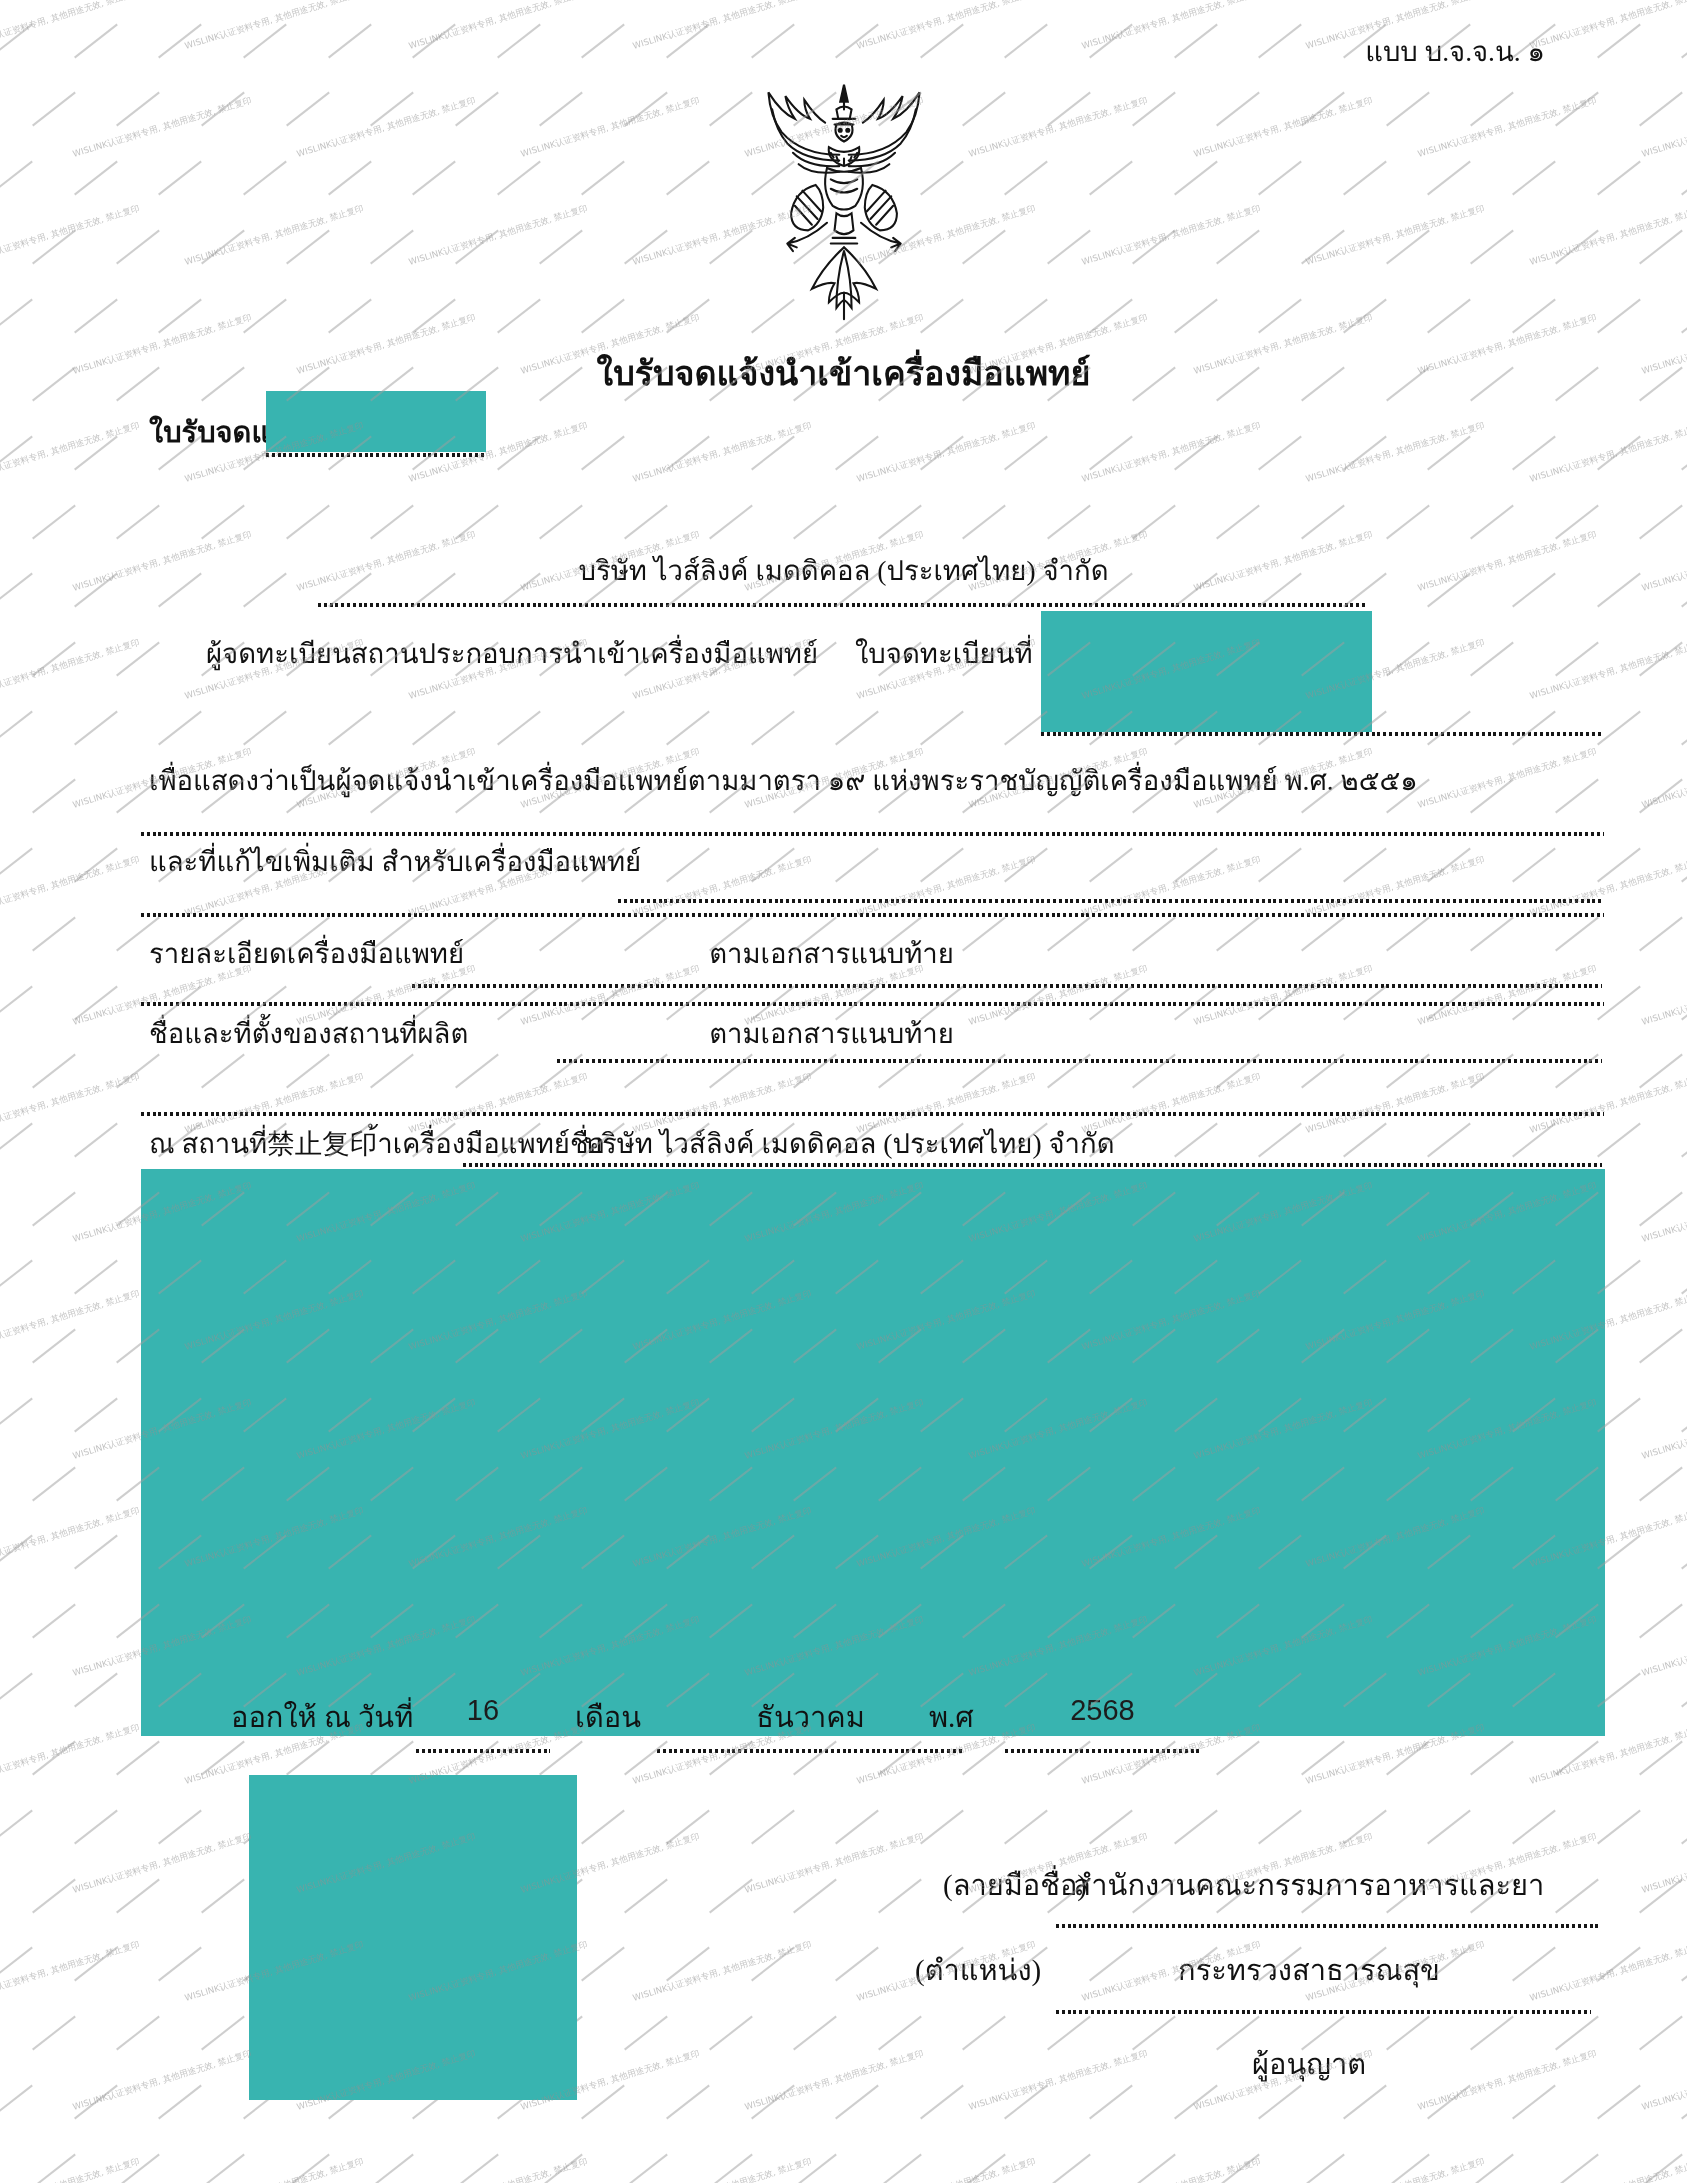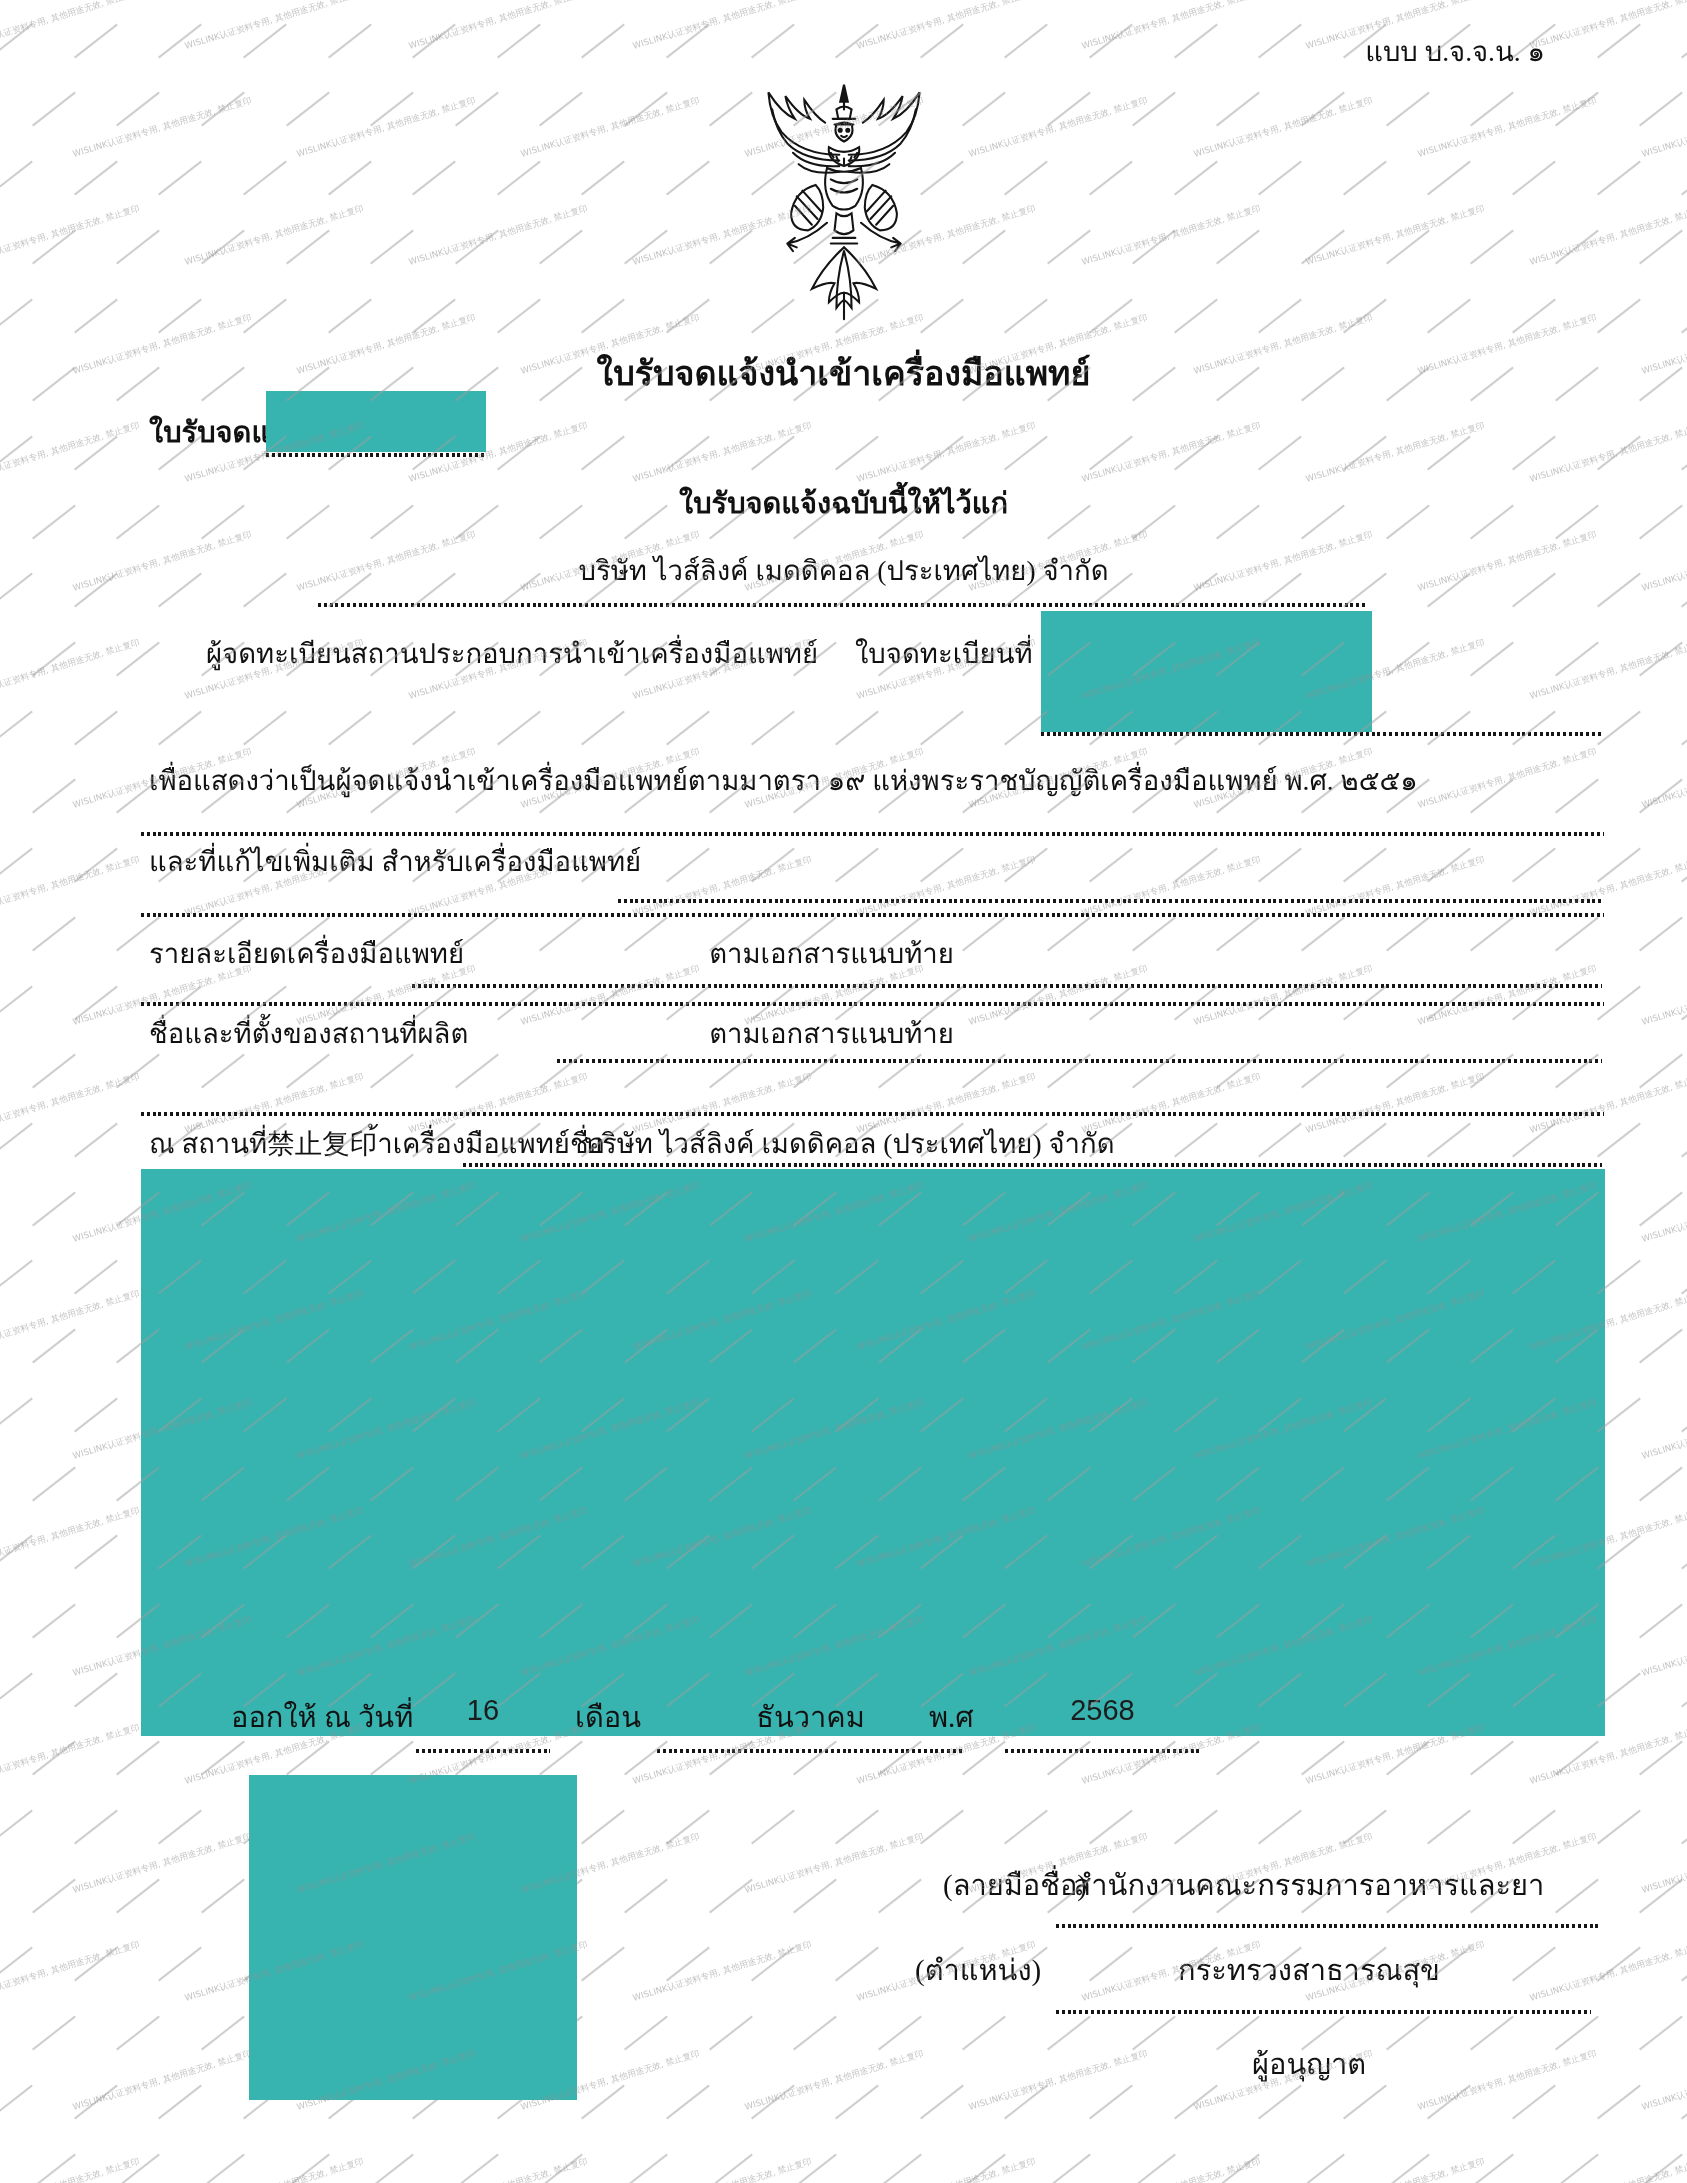--- a/index.html
+++ b/index.html
@@ -97,21 +97,20 @@
       <path d="M100 224 L100 252"></path>
     </g>
   </svg>
 
   <div class="txt thai fs46 bold" style="top:346px;left:0;width:1687px;text-align:center;">ใบรับจดแจ้งนำเข้าเครื่องมือแพทย์</div>
 
   <div class="txt thai fs40 bold" style="top:409px;left:149px;">ใบรับจดแจ้งที่</div>
   <div class="redact" style="left:266px;top:391px;width:220px;height:61px;"></div>
   <div class="dotted" style="left:266px;top:453px;width:220px;"></div>
 
-  <div class="txt thai fs40 bold" style="top:480px;left:0;width:1687px;text-align:center;">ใบรับจดแจ้งฉบับนี้ให้ไว้แก่</div>
 
   <div class="txt thai fs38" style="top:548px;left:0;width:1687px;text-align:center;">บริษัท ไวส์ลิงค์ เมดดิคอล (ประเทศไทย) จำกัด</div>
   <div class="dotted" style="left:318px;top:603px;width:1049px;"></div>
 
   <div class="txt thai fs38" style="top:631px;left:206px;">
     <span>ผู้จดทะเบียนสถานประกอบการนำเข้าเครื่องมือแพทย์</span>
     <span style="margin-left:30px;">ใบจดทะเบียนที่</span>
   </div>
   <div class="redact" style="left:1041px;top:611px;width:331px;height:121px;"></div>
   <div class="dotted" style="left:1041px;top:732px;width:560px;"></div>

